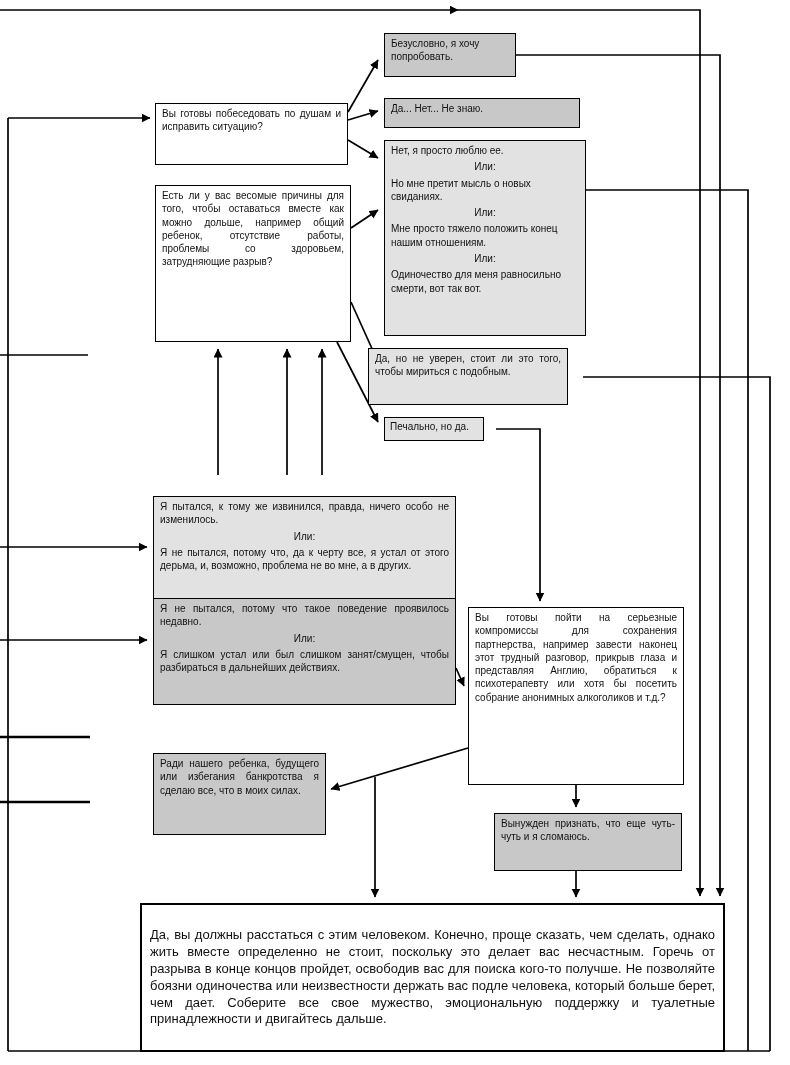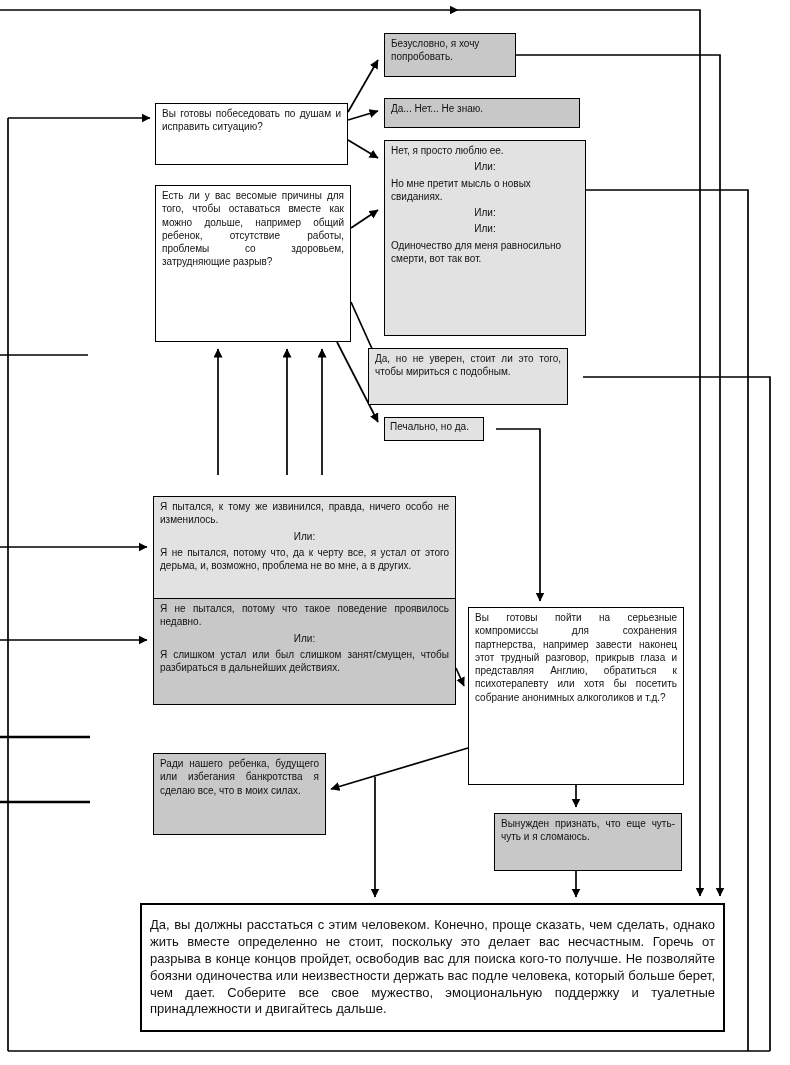--- a/index.html
+++ b/index.html
@@ -10,21 +10,21 @@
   .box {
     position:absolute; z-index:1;
     border:1px solid #000; background:#fff;
     padding:3px 6px; font-size:10px; line-height:1.33;
   }
   .light { background:#e2e2e2; }
   .mid   { background:#c8c8c8; }
   .justify { text-align:justify; }
   .or { text-align:center; margin:3px 0; }
   .final {
-    border:2px solid #000; padding:12px 8px;
+    border:2px solid #000; padding:22px 8px;
     font-size:13px; line-height:1.3; text-align:justify;
   }
 </style>
 </head>
 <body>
 
 <div class="canvas">
 
   <svg class="wires" width="790" height="1065" viewBox="0 0 790 1065">
     <defs>
@@ -92,20 +92,21 @@
 
   <div class="box mid" style="left:384px;top:98px;width:196px;min-height:30px;">
     <div>Да... Нет... Не знаю.</div>
   </div>
 
   <div class="box light" style="left:384px;top:140px;width:202px;min-height:196px;">
     <div>Нет, я просто люблю ее.</div>
     <div class="or">Или:</div>
     <div>Но мне претит мысль о новых свиданиях.</div>
     <div class="or">Или:</div>
+    <div>Мне просто тяжело положить конец нашим отношениям.</div>
     <div class="or">Или:</div>
     <div>Одиночество для меня равносильно смерти, вот так вот.</div>
   </div>
 
   <div class="box light justify" style="left:368px;top:348px;width:200px;min-height:57px;">
     <div>Да, но не уверен, стоит ли это того, чтобы мириться с подобным.</div>
   </div>
 
   <div class="box light" style="left:384px;top:417px;width:100px;min-height:24px;padding:2px 5px;">
     <div>Печально, но да.</div>

